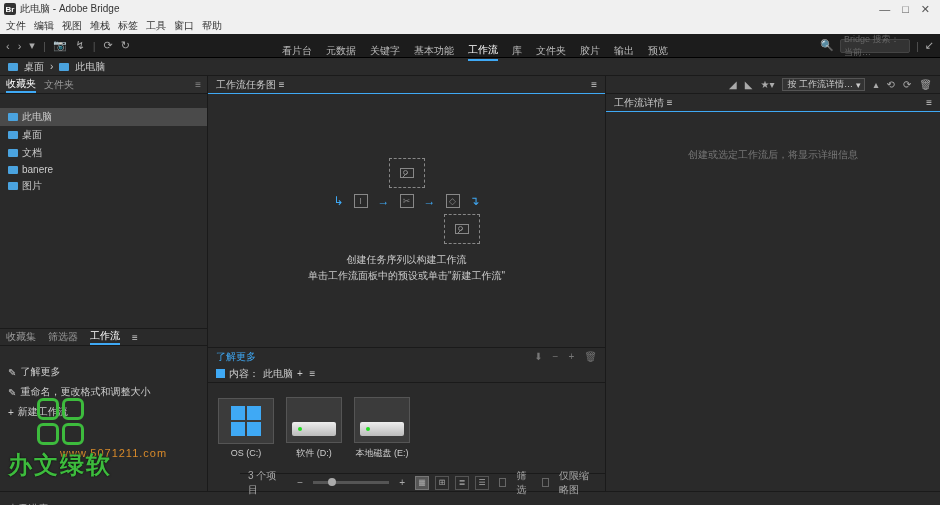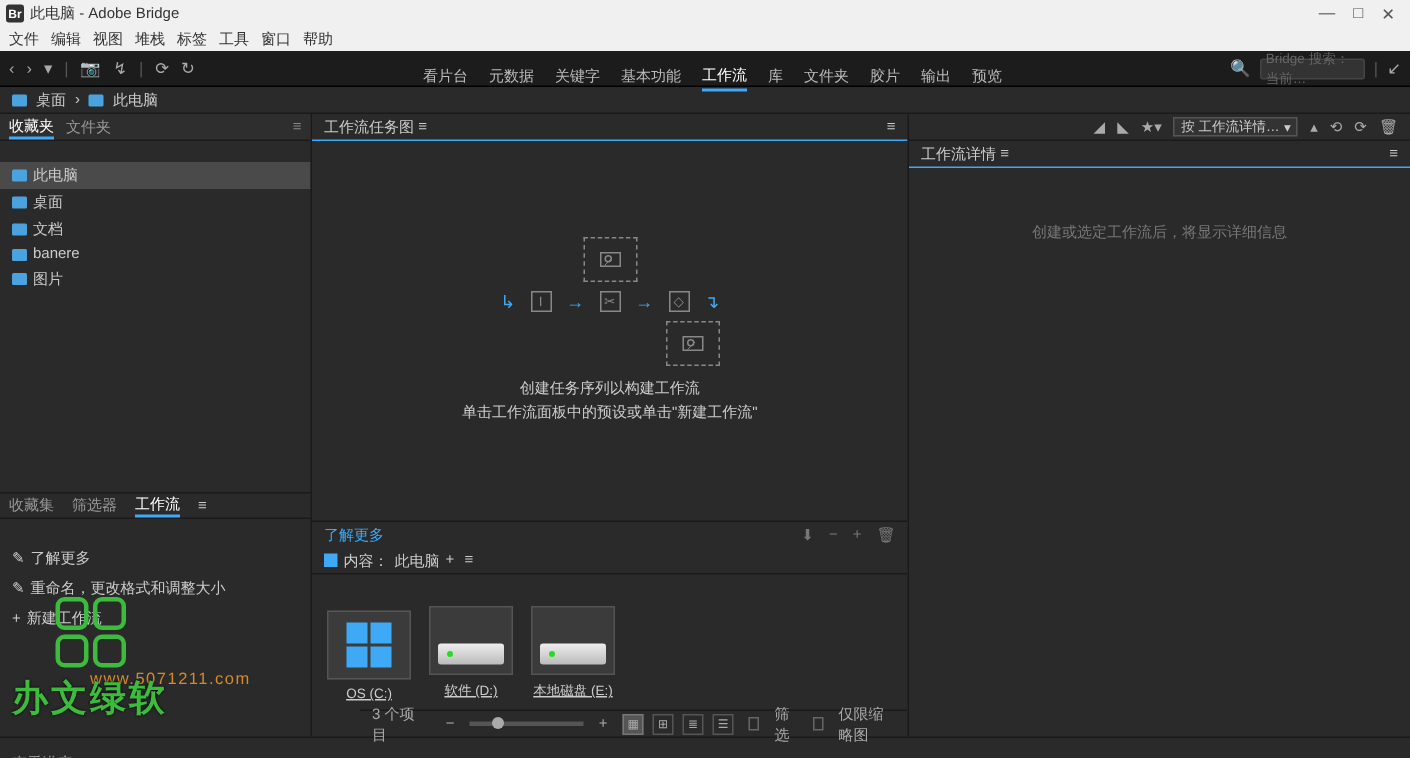--- a/index.html
+++ b/index.html
@@ -53,21 +53,21 @@
 .mini-img::before { content:""; position:absolute; top:1px; left:2px; width:3px; height:3px; border:1px solid #888; border-radius:50%;}
 .mini-img::after { content:""; position:absolute; bottom:0; left:0; right:0; height:5px; background:linear-gradient(135deg,transparent 40%,#888 40%,#888 44%,transparent 44%); }
 .arrow { color:#3fa9f5; font-size:12px;}
 .tool-ico { width:14px; height:14px; border:1px solid #888; display:flex; align-items:center; justify-content:center; font-size:9px; color:#888;}
 .task-text { color:#ccc; font-size:10px; text-align:center; line-height:1.6;}
 .learn-more-bar { height:18px; display:flex; align-items:center; padding:0 8px; font-size:10px; color:#3fa9f5; border-top:1px solid #1a1a1a;}
 .learn-more-bar .actions { margin-left:auto; display:flex; gap:10px; color:#777;}
 
 .content-hdr { height:18px; display:flex; align-items:center; padding:0 8px; font-size:10px; color:#ccc; border-bottom:1px solid #1a1a1a; gap:4px;}
 .content-hdr .chk { width:9px; height:9px; background:#3fa9f5;}
-.content-body { flex:0 0 90px; display:flex; gap:8px; padding:6px 8px; align-items:flex-end;text-decoration:underline;}
+.content-body { flex:0 0 90px; display:flex; gap:8px; padding:6px 8px; align-items:center;}
 .drive { width:60px; display:flex; flex-direction:column; align-items:center; gap:4px;}
 .drive .thumb { width:56px; height:46px; background:#3b3b3b; border:1px solid #555; display:flex; align-items:flex-end; justify-content:center; position:relative;}
 .drive .thumb.win { background:#3b3b3b; align-items:center;}
 .drive .win-logo { display:grid; grid-template-columns:14px 14px; grid-template-rows:14px 14px; gap:2px;}
 .drive .win-logo div { background:#3fa9f5;}
 .drive .disk { width:44px; height:14px; background:linear-gradient(#eee,#bbb); border-radius:2px; margin-bottom:6px; position:relative;}
 .drive .disk::after { content:""; position:absolute; left:6px; top:5px; width:4px; height:4px; background:#2d2; border-radius:50%;}
 .drive .label { font-size:9px; color:#ccc; text-align:center;}
 
 .content-bar { height:18px; display:flex; align-items:center; padding:0 8px; gap:10px; border-top:1px solid #1a1a1a; font-size:10px; color:#aaa;margin-left:32px;}

